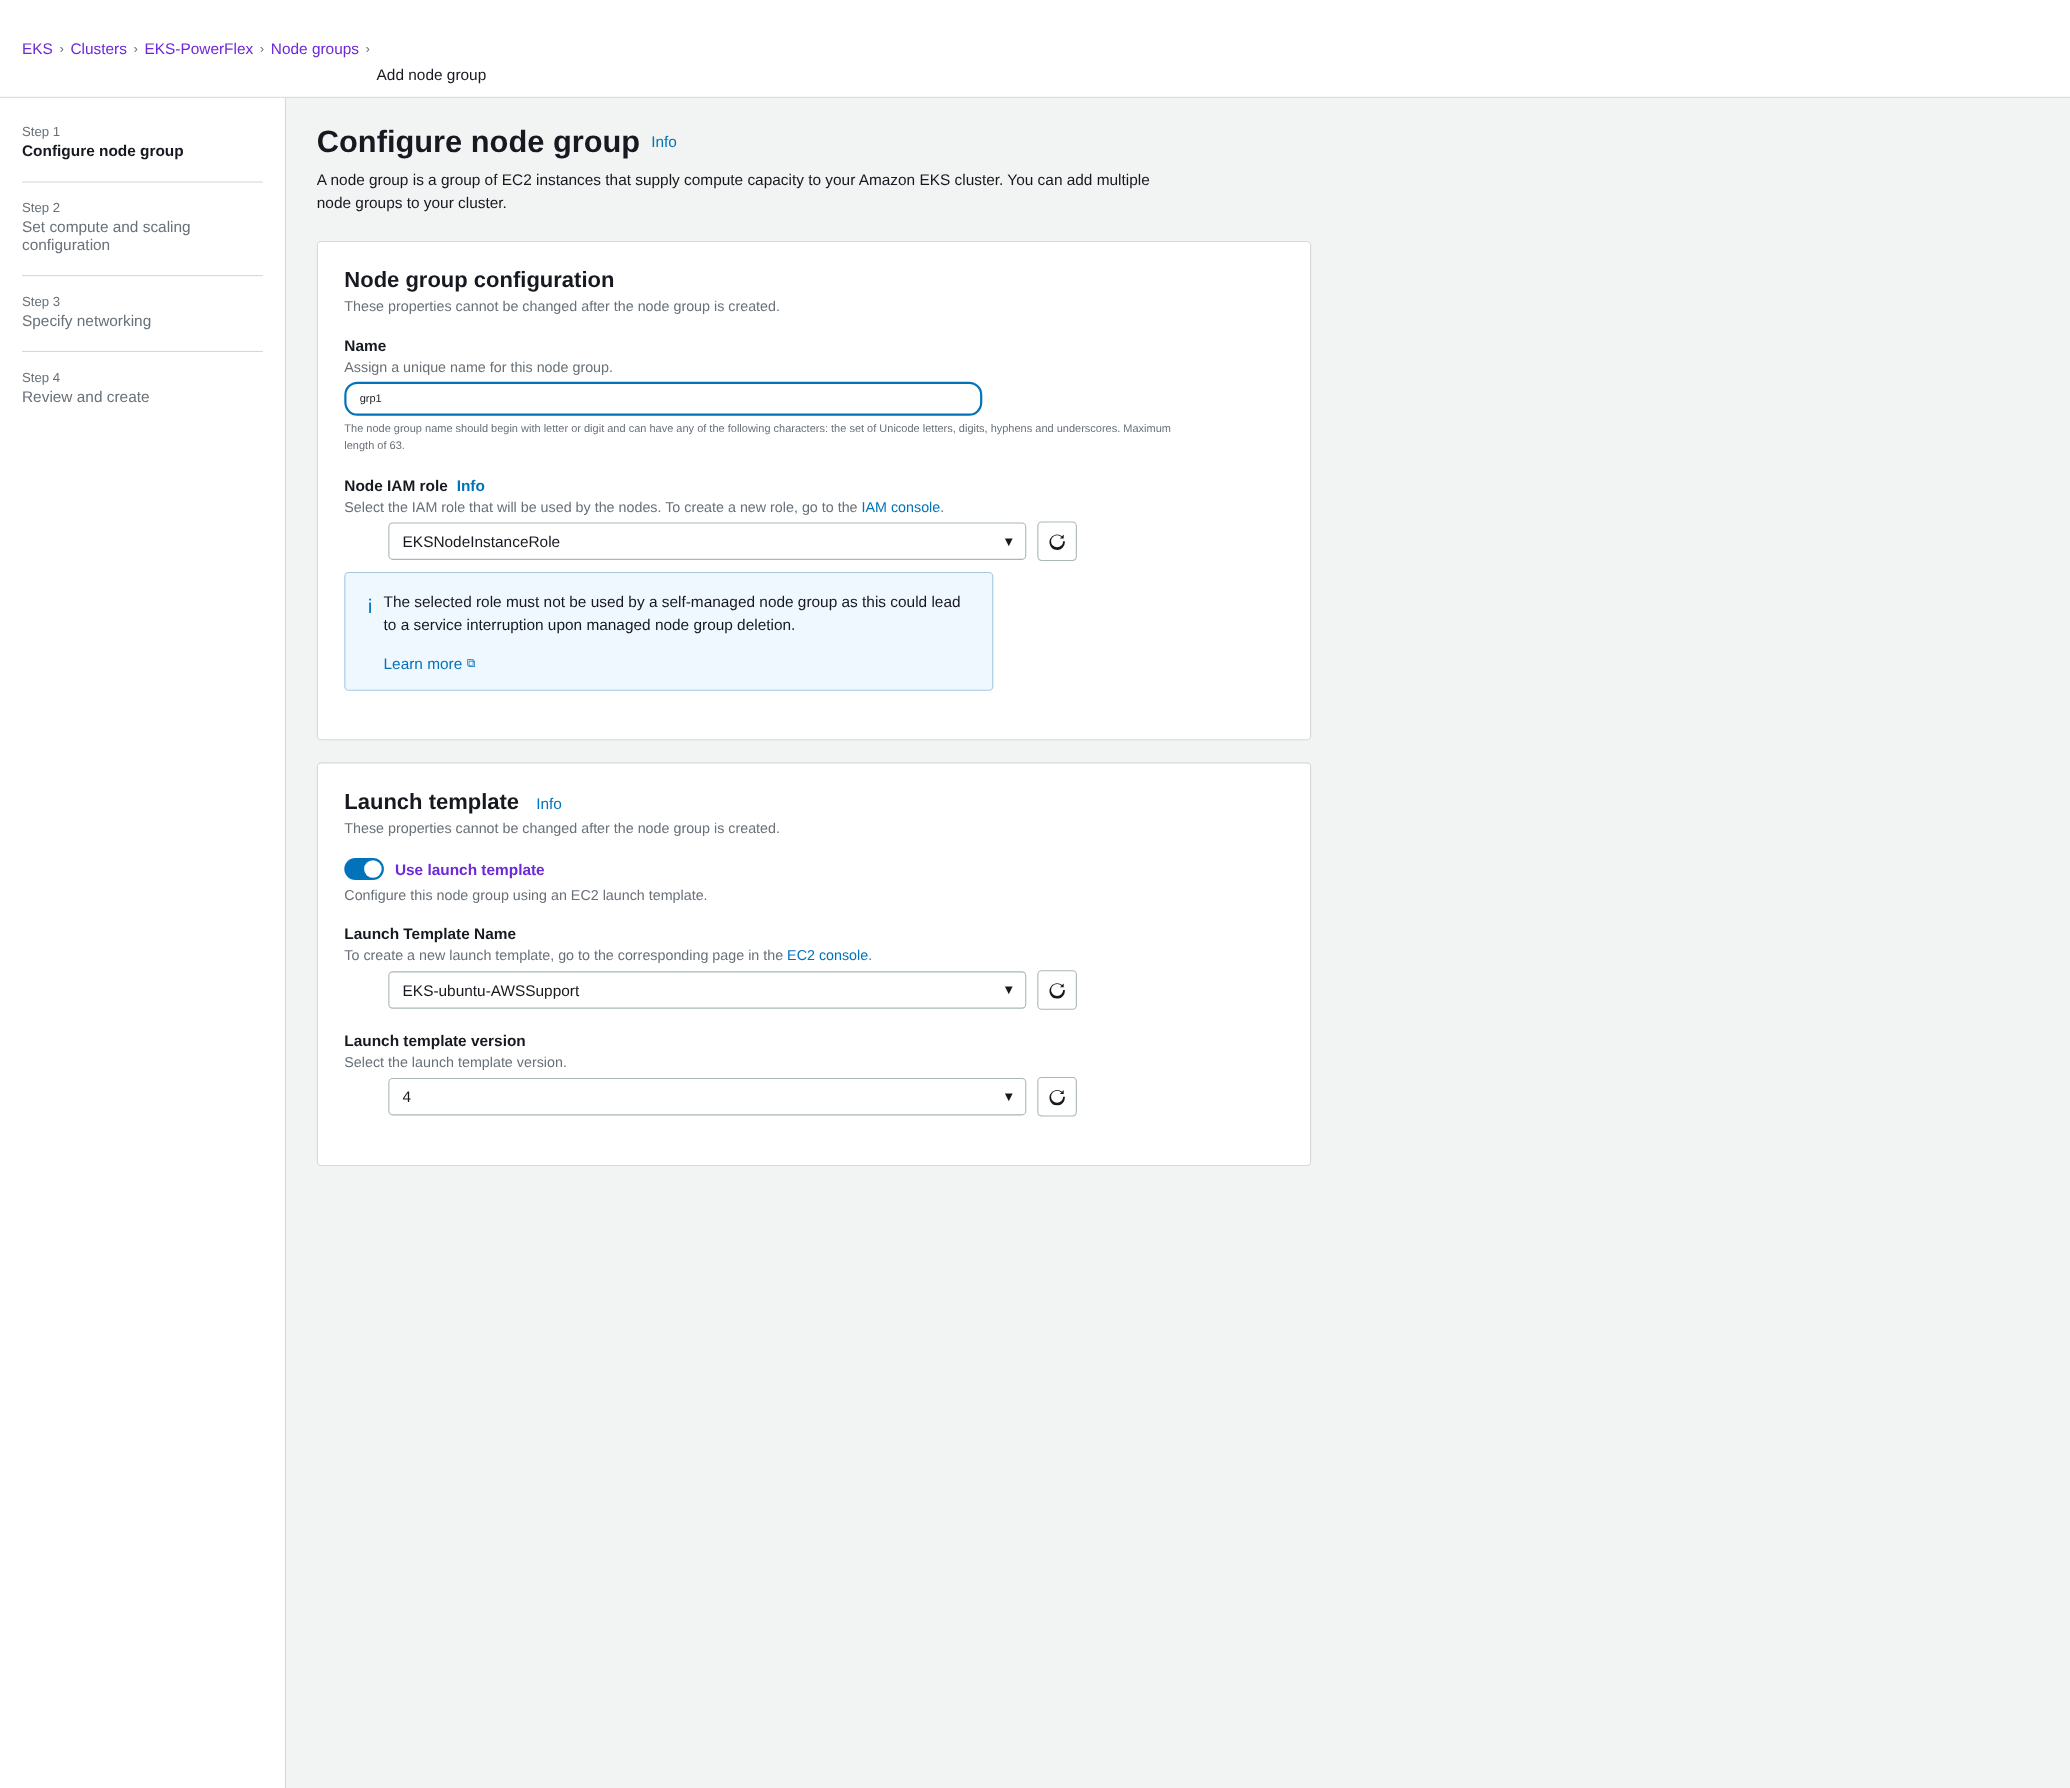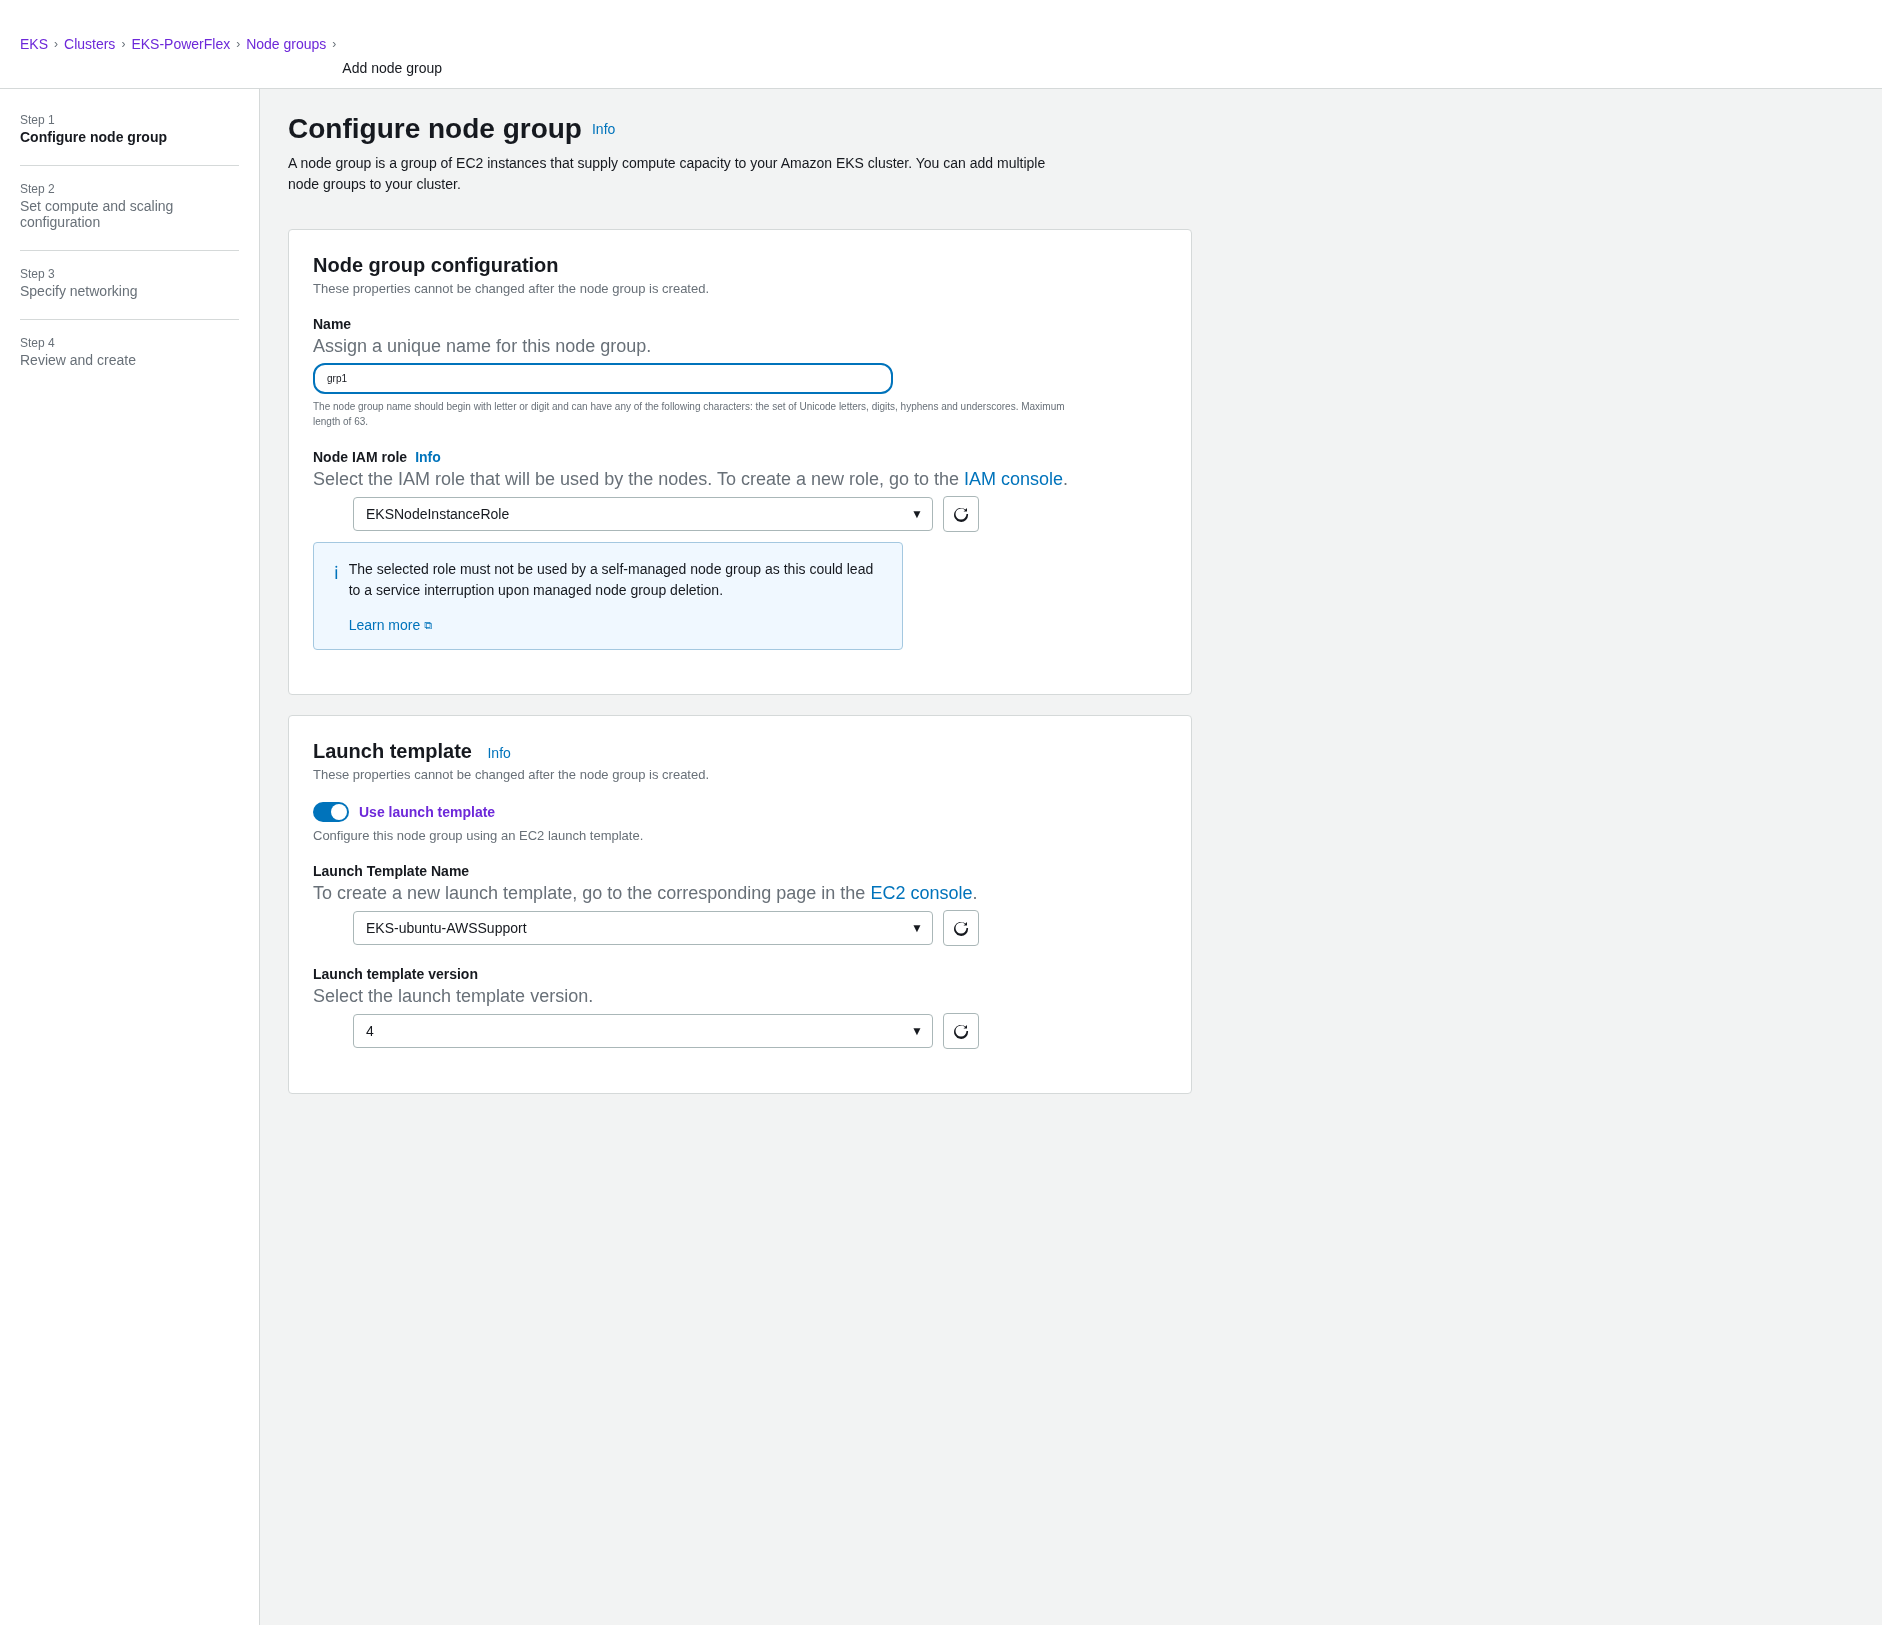--- a/index.html
+++ b/index.html
@@ -84,21 +84,21 @@
     }
     .info-link {
       color: #0073bb;
       font-size: 14px;
       cursor: pointer;
       text-decoration: none;
     }
     .page-description {
       font-size: 14px;
       color: #16191f;
-      margin-bottom: 34px;
+      margin-bottom: 24px;
       max-width: 780px;
       line-height: 1.5;
     }
     .card {
       background: #fff;
       border: 1px solid #d5d9d9;
       border-radius: 4px;
       padding: 24px;
       margin-bottom: 20px;
     }
@@ -119,21 +119,21 @@
     .form-label {
       font-size: 14px;
       font-weight: 700;
       color: #16191f;
       margin-bottom: 4px;
       display: flex;
       align-items: center;
       gap: 8px;
     }
     .form-hint {
-      font-size: 18px;
+      font-size: 13px;
       color: #687078;
       margin-bottom: 6px;
     }
     .form-input {
       width: 100%;
       max-width: 580px;
       padding: 8px 12px;
       font-size: 10px;
       border: 2px solid #0073bb;
       border-radius: 12px;

